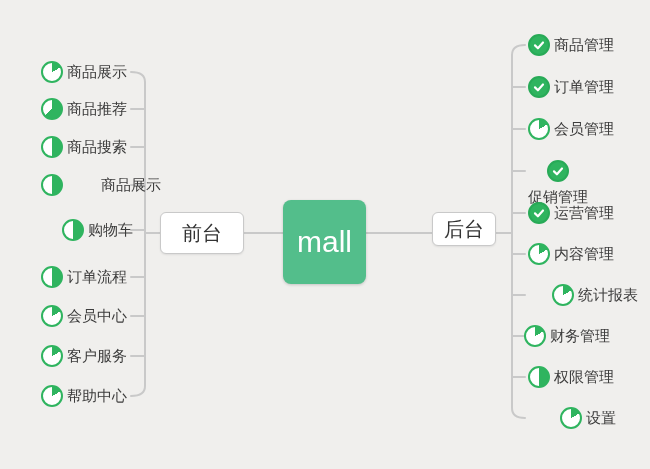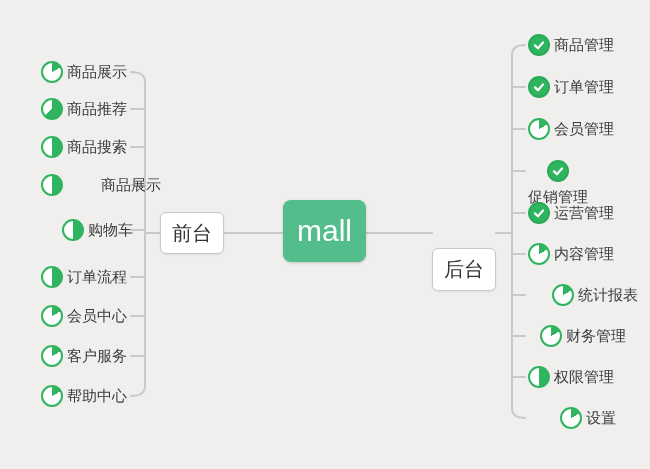--- a/index.html
+++ b/index.html
@@ -11,36 +11,36 @@
   }
   #canvas{position:relative;width:650px;height:469px;}
   #connectors{position:absolute;left:0;top:0;width:650px;height:469px;}
 
   .node{
     position:absolute;
     display:flex;align-items:center;justify-content:center;
     box-sizing:border-box;
   }
   .root{
-    left:283px;top:200px;width:83px;height:62px;
+    left:283px;top:200px;width:83px;height:84px;
     border-radius:8px;
     color:#ffffff;font-size:30px;
     box-shadow:0 1px 3px rgba(0,0,0,.18);
     cursor:pointer;
   }
   .branch{
     background:#ffffff;
     border:1px solid #c9c9c9;
     border-radius:6px;
     color:#333333;font-size:20px;
     box-shadow:0 1px 2px rgba(0,0,0,.08);
     cursor:pointer;
   }
-  #front-node{left:160px;top:212px;width:64px;height:42px;}
-  #back-node{left:432px;top:212px;width:64px;height:43px;margin-top:36px;}
+  #front-node{left:160px;top:212px;width:84px;height:42px;}
+  #back-node{left:432px;top:212px;width:64px;height:34px;}
 
   .topic-row{
     position:absolute;height:22px;
     display:flex;align-items:center;gap:4px;
     cursor:pointer;
   }
   .topic-label{
     font-size:15px;color:#3c3c3c;line-height:22px;white-space:nowrap;
   }
   .picon{
@@ -162,21 +162,21 @@
         <span class="topic-label">运营管理</span>
       </div>
       <div class="topic-row" style="left: 528px; top: 243px;">
         <span class="picon pie" style="background: conic-gradient(rgb(47, 180, 95) 0deg, rgb(47, 180, 95) 61.2deg, rgb(255, 255, 255) 61.2deg, rgb(255, 255, 255) 360deg);"></span>
         <span class="topic-label">内容管理</span>
       </div>
       <div class="topic-row" style="left: 552px; top: 284px;">
         <span class="picon pie" style="background: conic-gradient(rgb(47, 180, 95) 0deg, rgb(47, 180, 95) 61.2deg, rgb(255, 255, 255) 61.2deg, rgb(255, 255, 255) 360deg);"></span>
         <span class="topic-label">统计报表</span>
       </div>
-      <div class="topic-row" style="left: 540px; top: 325px;">
+      <div class="topic-row" style="left: 524px; top: 325px;">
         <span class="picon pie" style="background: conic-gradient(rgb(47, 180, 95) 0deg, rgb(47, 180, 95) 61.2deg, rgb(255, 255, 255) 61.2deg, rgb(255, 255, 255) 360deg);"></span>
         <span class="topic-label">财务管理</span>
       </div>
       <div class="topic-row" style="left: 528px; top: 366px;">
         <span class="picon pie" style="background: conic-gradient(rgb(47, 180, 95) 0deg, rgb(47, 180, 95) 180deg, rgb(255, 255, 255) 180deg, rgb(255, 255, 255) 360deg);"></span>
         <span class="topic-label">权限管理</span>
       </div>
       <div class="topic-row" style="left: 560px; top: 407px;">
         <span class="picon pie" style="background: conic-gradient(rgb(47, 180, 95) 0deg, rgb(47, 180, 95) 61.2deg, rgb(255, 255, 255) 61.2deg, rgb(255, 255, 255) 360deg);"></span>
         <span class="topic-label">设置</span>

